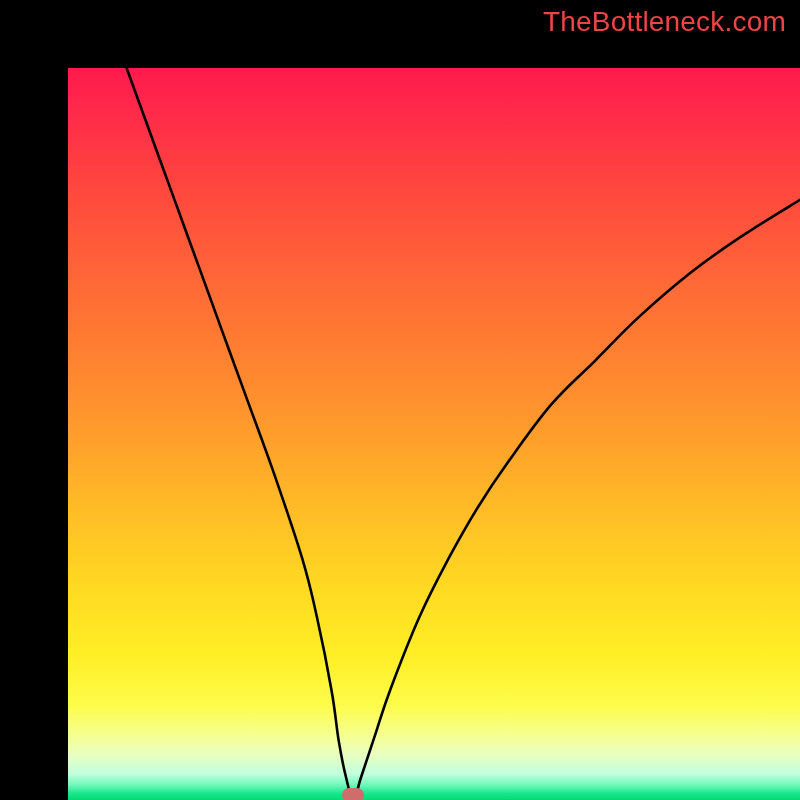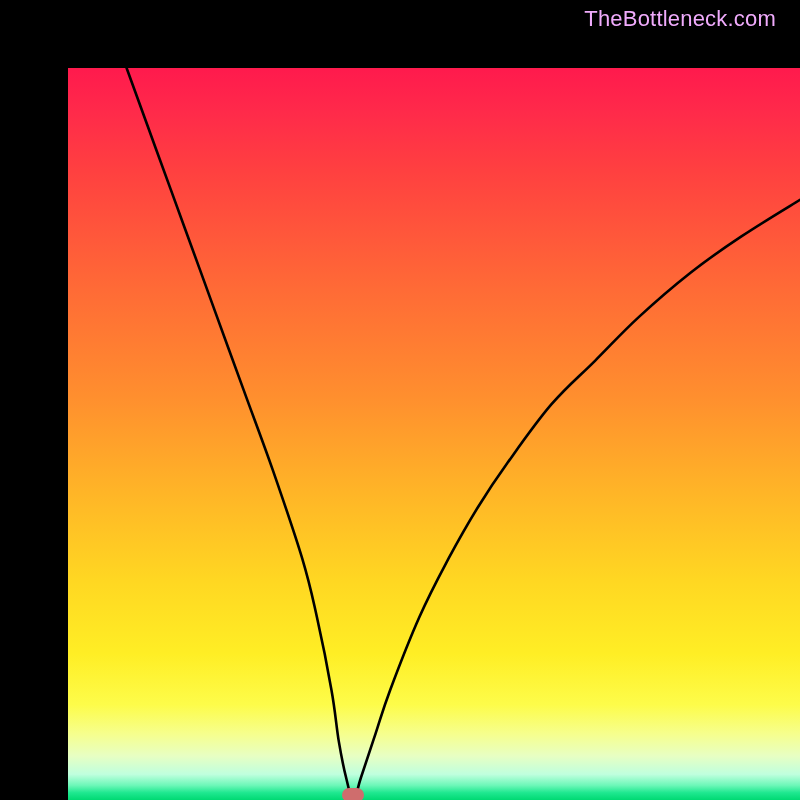--- a/index.html
+++ b/index.html
@@ -59,23 +59,23 @@
   .marker {
     position: absolute;
     width: 22px;
     height: 14px;
     border-radius: 7px;
     background: #cf6d6d;
   }
   .watermark {
     position: absolute;
     top: 6px;
-    right: 24px;
-    color: #f0abfc;
-    font-size: 22px;
+    right: 14px;
+    color: #ef4444;
+    font-size: 28px;
     letter-spacing: 0.2px;
     font-weight: 500;
     user-select: none;
   }
 </style>
 </head>
 <body>
 
 <div class="frame">
   <div class="plot-area">

